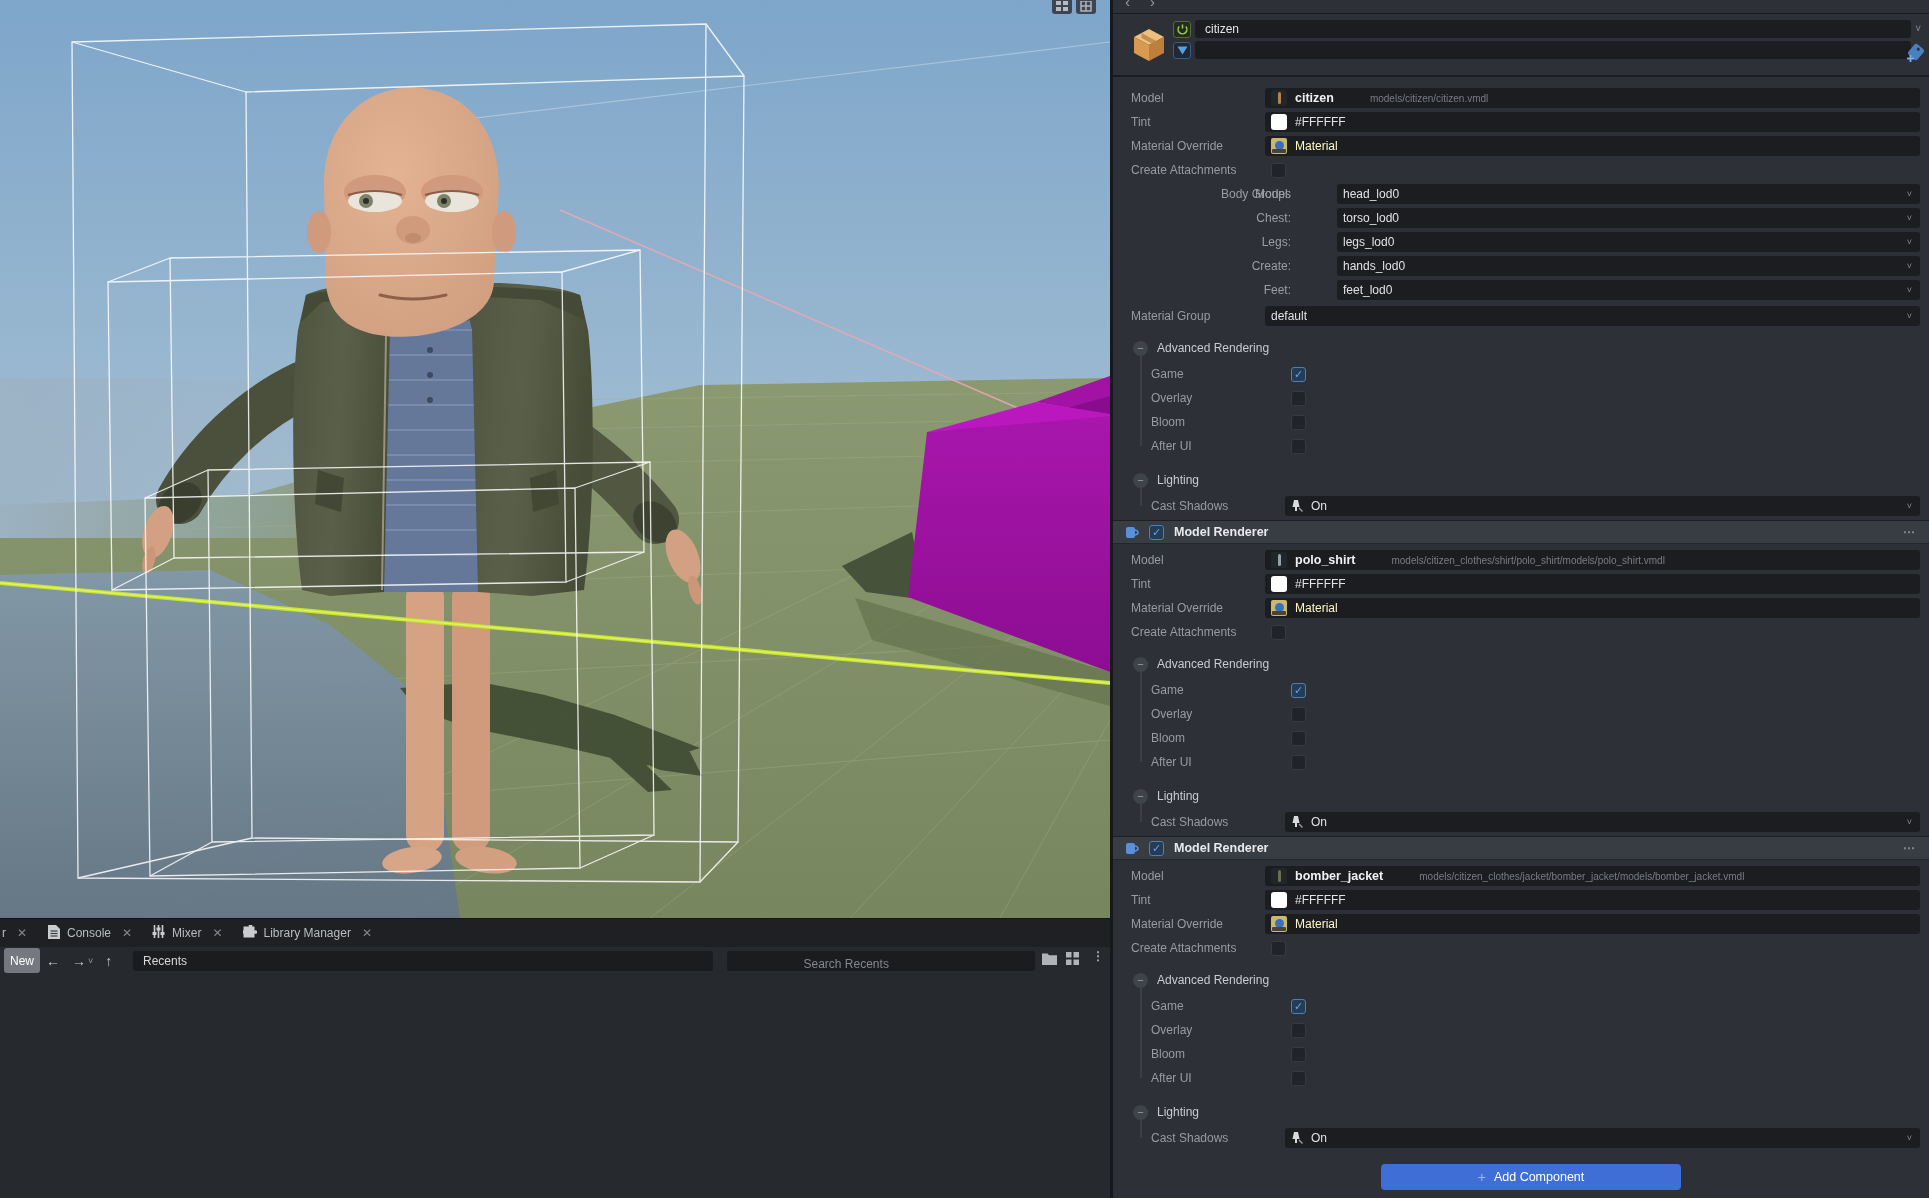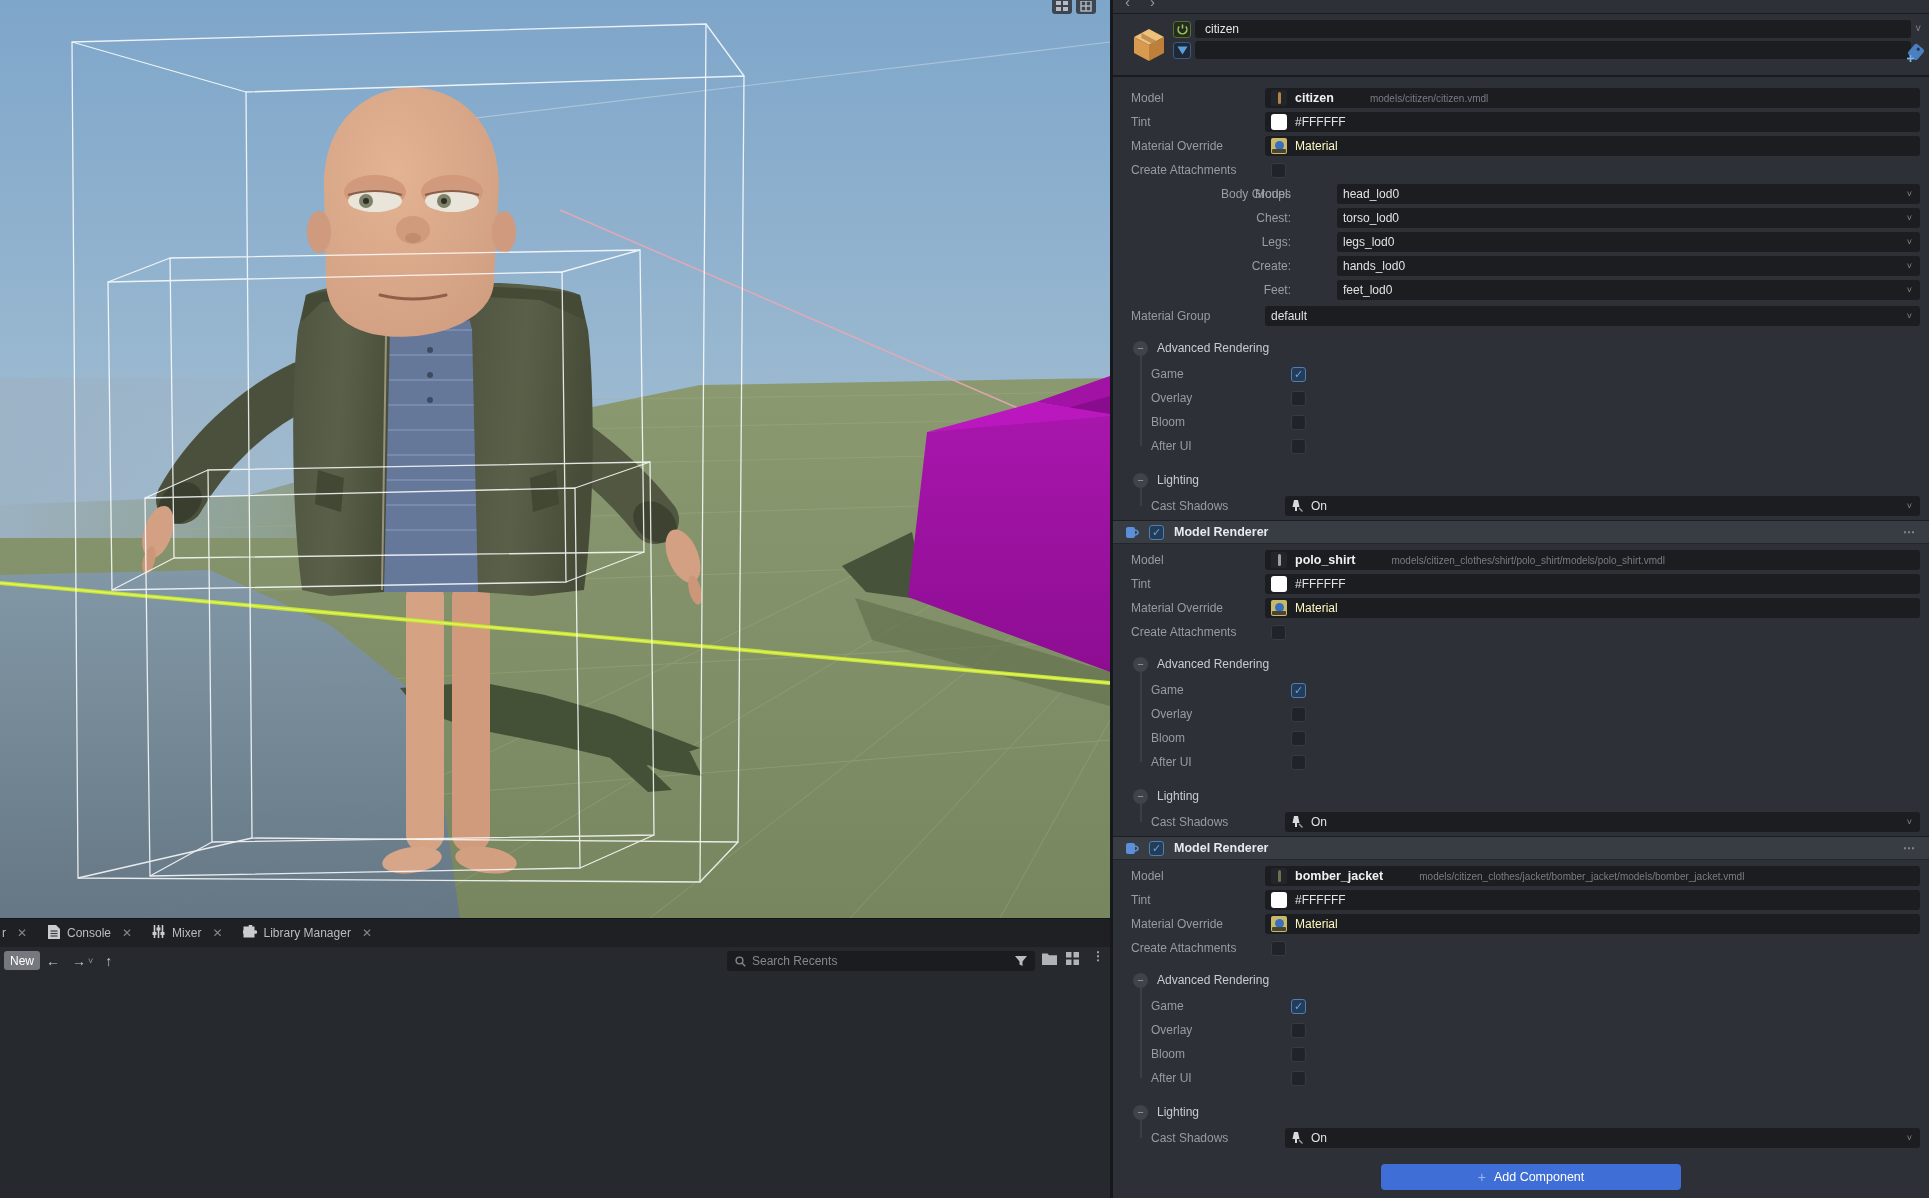--- a/index.html
+++ b/index.html
@@ -14,27 +14,27 @@
             border-radius:3px; display:flex; align-items:flex-end; justify-content:center; padding-bottom:2px; }
 
   
   #bottom { position:absolute; left:0; top:918px; width:1110px; height:280px; background:#26292d; border-top:1px solid #141518; }
   #tabbar { height:28px; background:#1e2023; display:flex; align-items:center; overflow:hidden; }
   .tab { display:flex; align-items:center; gap:7px; padding:0 10px; height:100%; color:#b9bcc0; white-space:nowrap; }
   .tab .close { color:#83868b; font-size:12px; margin-left:4px; }
   .tab.partial { width:38px; overflow:hidden; padding-left:2px; }
   #toolbar { height:27px; display:flex; align-items:center; position:relative; }
   .tb-btn { color:#c6c9cd; font-size:14px; padding:0 6px; }
-  #new-btn { margin-left:4px; width:36px; height:19px; background:#75797f; border:none; border-radius:3px;
+  #new-btn { margin-left:4px; width:36px; height:25px; background:#75797f; border:none; border-radius:3px;
              color:#fff; font-size:12px; font-family:inherit; }
   .tb-caret { color:#9a9da2; font-size:9px; margin-left:-4px; }
   #path-field { position:absolute; left:133px; top:4px; width:580px; height:20px; background:#1a1c1f;
                 border:none; border-radius:3px; color:#d6d8da; padding:0 10px; font-family:inherit; font-size:12px; }
   #search-field { position:absolute; left:727px; top:4px; width:308px; height:20px; background:#1a1c1f;
-                  border-radius:3px; display:flex; align-items:center; padding:0 8px; gap:6px; }
+                  border-radius:3px; display:flex; align-items:center; padding:0 8px; gap:6px;flex-direction:column; }
   #search-input { flex:1; background:transparent; border:none; color:#d6d8da; font-family:inherit; font-size:12px; outline:none; }
   #search-input::placeholder { color:#84878c; }
   .tb-icon { position:absolute; top:5px; }
 
   
   #inspector { position:absolute; left:1110px; top:0; width:819px; height:1198px; background:#2d3036;
                border-left:3px solid #17181b; overflow:hidden; }
   #insp-nav { height:14px; border-bottom:1px solid #1a1b1e; position:relative; overflow:hidden; color:#9b9ea3; }
   #insp-nav span { position:absolute; top:-7px; font-size:15px; }
   #go-header { position:relative; height:63px; border-bottom:2px solid #1a1b1e; }
@@ -307,20 +307,21 @@
           <span>Library Manager</span>
           <span class="close">✕</span>
         </div>
       </div>
     <div id="toolbar">
       <button id="new-btn">New</button>
       <span class="tb-btn">←</span>
       <span class="tb-btn">→</span>
       <span class="tb-caret">˅</span>
       <span class="tb-btn" style="margin-left:6px">↑</span>
+      <input id="path-field" value="Recents" style="">
       <div id="search-field">
         <svg width="11" height="11" viewBox="0 0 11 11">
             <circle cx="4.5" cy="4.5" r="3.4" fill="none" stroke="#84878c" stroke-width="1.4"></circle>
             <line x1="7.2" y1="7.2" x2="10.2" y2="10.2" stroke="#84878c" stroke-width="1.4"></line>
           </svg>
         <input id="search-input" placeholder="Search Recents" style="">
         <svg width="12" height="11" viewBox="0 0 12 11">
             <path d="M0,0 L12,0 L7.5,5.5 L7.5,10 L4.5,8.5 L4.5,5.5 Z" fill="#b8bbc0"></path>
           </svg>
       </div>

